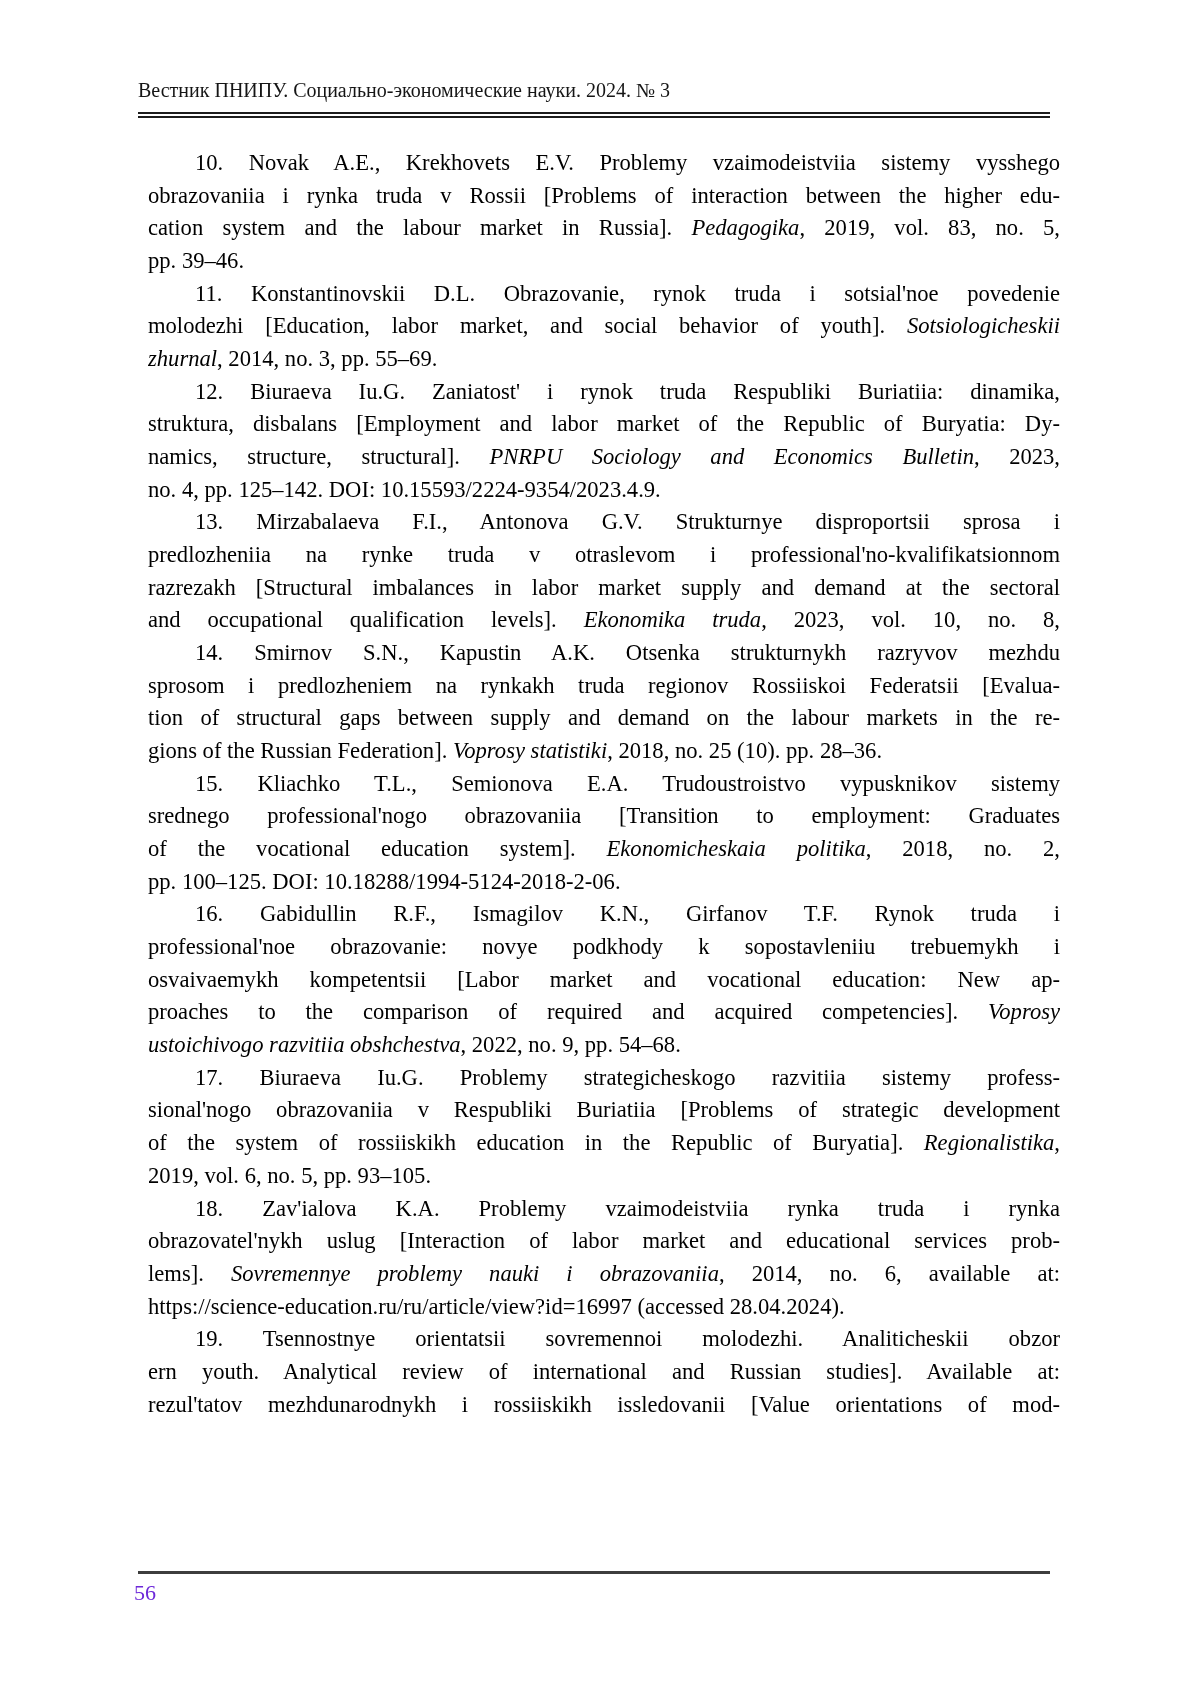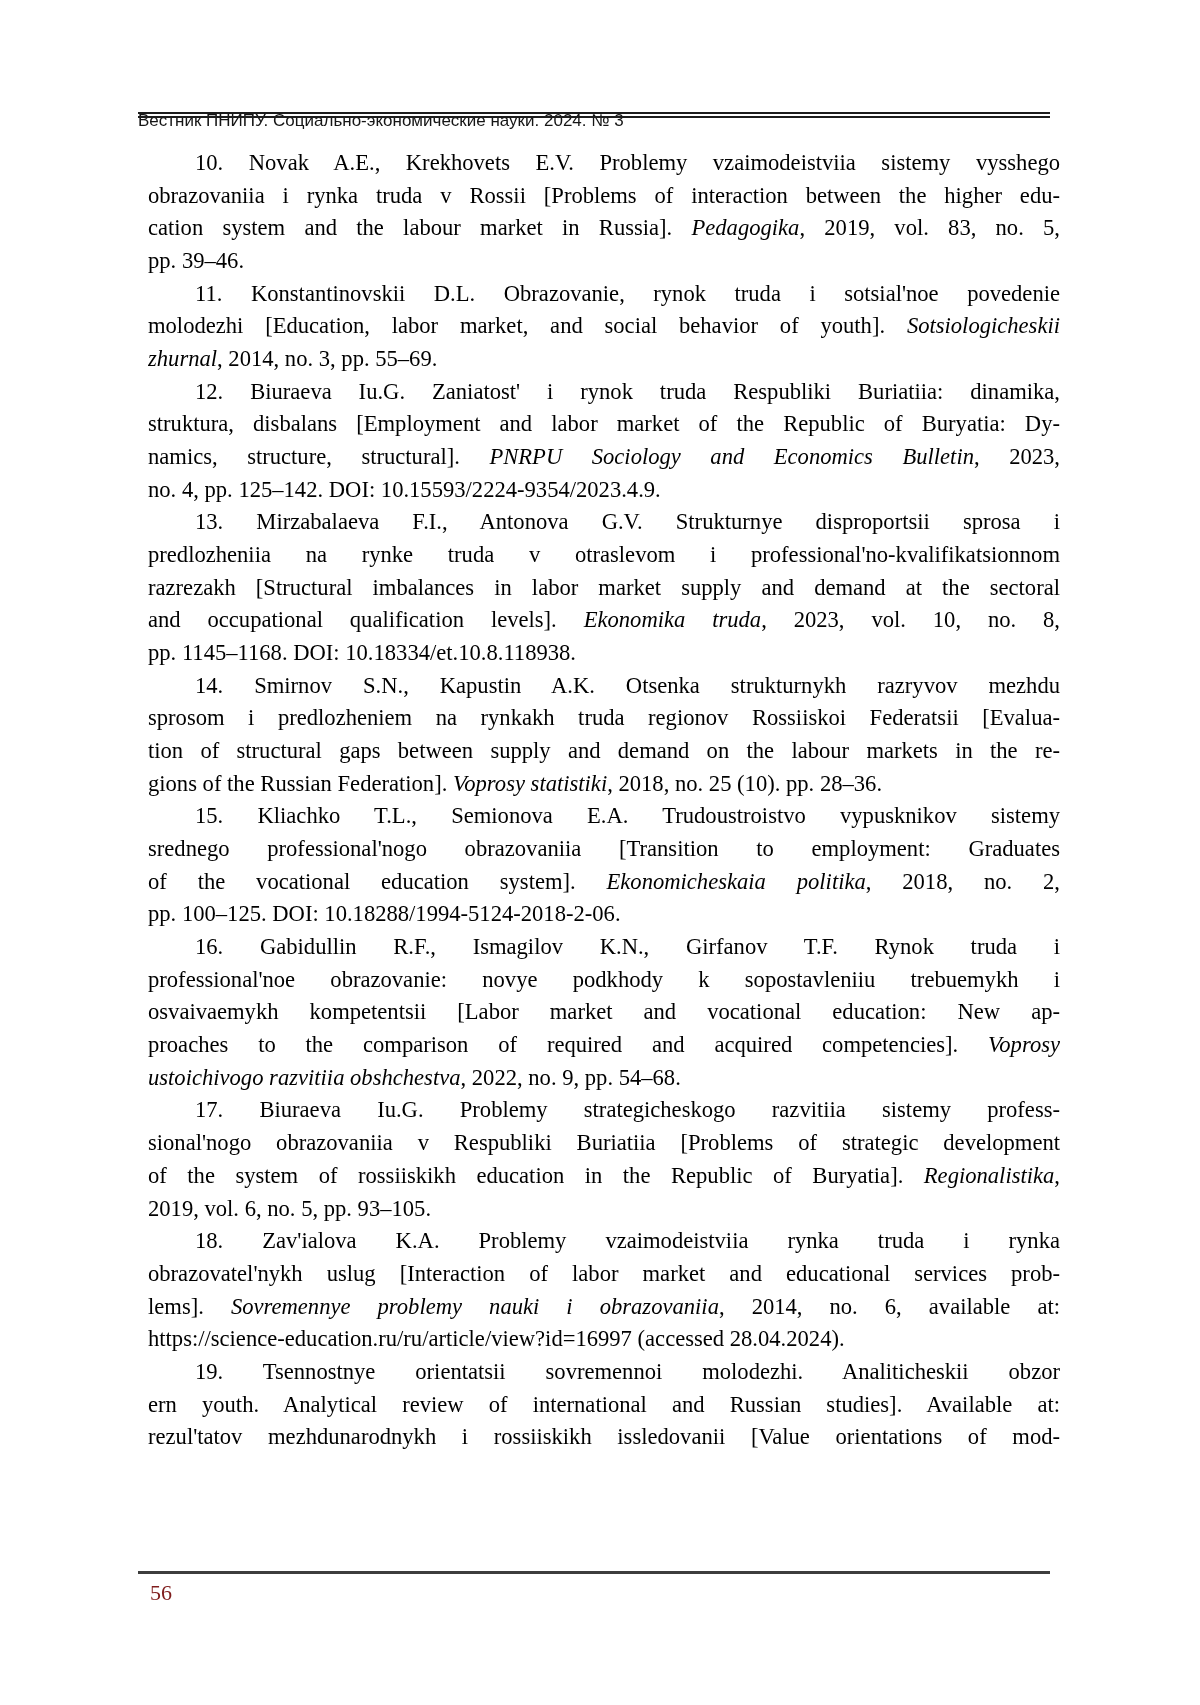--- a/index.html
+++ b/index.html
@@ -9,25 +9,24 @@
     position: relative;
     font-family: "Liberation Serif", serif;
     color: #000;
     overflow: hidden;
   }
   .page { position: absolute; inset: 0; }
   .running-head {
     position: absolute;
     left: 138px; top: 79px;
     width: 912px;
-    font-family: Liberation Sans, sans-serif;
-    font-size: 17px;
+    font-family: Liberation Serif, serif;
+    font-size: 20px;
     color: #151515;
     white-space: nowrap;
-    margin-top: 32px;
   }
   .header-rule {
     position: absolute;
     left: 138px; top: 112px;
     width: 912px; height: 2px;
     border-top: 2px solid #1c1c1c;
     border-bottom: 2px solid #1c1c1c;
   }
   .references {
     position: absolute;
@@ -47,23 +46,23 @@
   .ref-line.final { text-align-last: left; }
   .ref-line .it { font-style: italic; }
   .footer-rule {
     position: absolute;
     left: 138px; top: 1571px;
     width: 912px; height: 3px;
     background: #3d3d3d;
   }
   .page-number {
     position: absolute;
-    left: 150px; top: 1580px;
+    left: 134px; top: 1580px;
     font-size: 22px;
-    color: #7f1d1d;
+    color: #6d28d9;
   }
 </style>
 </head>
 <body>
 
 <div class="page">
   <div class="running-head">Вестник ПНИПУ. Социально-экономические науки. 2024. № 3</div>
   <div class="header-rule"></div>
 
   <div class="references" id="references">
@@ -82,21 +81,20 @@
         <div class="ref-line first"><span>12. Biuraeva Iu.G. Zaniatost' i rynok truda Respubliki Buriatiia: dinamika,</span></div>
         <div class="ref-line"><span>struktura, disbalans [Employment and labor market of the Republic of Buryatia: Dy-</span></div>
         <div class="ref-line"><span>namics, structure, structural]. </span><span class="it">PNRPU Sociology and Economics Bulletin</span><span>, 2023,</span></div>
         <div class="ref-line final"><span>no. 4, pp. 125–142. DOI: 10.15593/2224-9354/2023.4.9.</span></div>
       </div>
       <div>
         <div class="ref-line first"><span>13. Mirzabalaeva F.I., Antonova G.V. Strukturnye disproportsii sprosa i</span></div>
         <div class="ref-line"><span>predlozheniia na rynke truda v otraslevom i professional'no-kvalifikatsionnom</span></div>
         <div class="ref-line"><span>razrezakh [Structural imbalances in labor market supply and demand at the sectoral</span></div>
         <div class="ref-line"><span>and occupational qualification levels]. </span><span class="it">Ekonomika truda</span><span>, 2023, vol. 10, no. 8,</span></div>
-        <div class="ref-line final"><span>pp. 1145–1168. DOI: 10.18334/et.10.8.118938.</span></div>
       </div>
       <div>
         <div class="ref-line first"><span>14. Smirnov S.N., Kapustin A.K. Otsenka strukturnykh razryvov mezhdu</span></div>
         <div class="ref-line"><span>sprosom i predlozheniem na rynkakh truda regionov Rossiiskoi Federatsii [Evalua-</span></div>
         <div class="ref-line"><span>tion of structural gaps between supply and demand on the labour markets in the re-</span></div>
         <div class="ref-line final"><span>gions of the Russian Federation]. </span><span class="it">Voprosy statistiki</span><span>, 2018, no. 25 (10). pp. 28–36.</span></div>
       </div>
       <div>
         <div class="ref-line first"><span>15. Kliachko T.L., Semionova E.A. Trudoustroistvo vypusknikov sistemy</span></div>
         <div class="ref-line"><span>srednego professional'nogo obrazovaniia [Transition to employment: Graduates</span></div>

